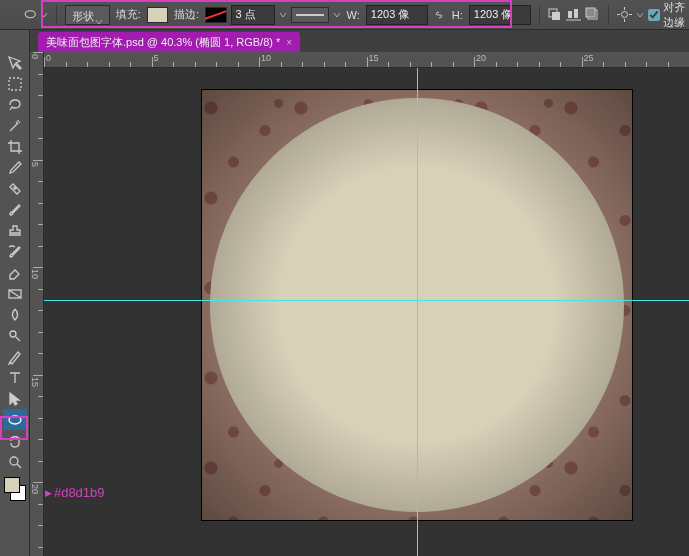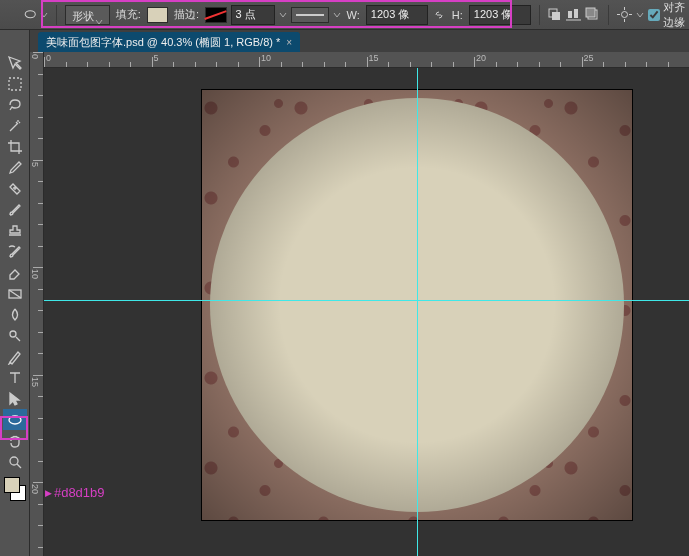--- a/index.html
+++ b/index.html
@@ -28,21 +28,21 @@
   label.txt { color:#ddd; padding:0 2px; white-space:nowrap; }
   .link-ico svg { width:14px; height:14px; }
   .chk { display:flex; align-items:center; gap:3px; }
   .chk input { width:12px; height:12px; accent-color:#6ab; }
   .annot-top { position:absolute; left:41px; top:0; width:471px; height:28px;
                border:2px solid #d63fc4; pointer-events:none; }
 
   
   .tab-strip { position:absolute; left:30px; top:30px; height:22px; right:0;
                background:#3f3f3f; display:flex; align-items:flex-end; padding-left:8px; }
-  .tab { background:#0c4a6e; height:20px; display:flex; align-items:center;
+  .tab { background:#a21caf; height:20px; display:flex; align-items:center;
          padding:0 8px; font-size:11px; color:#eee; border-top-left-radius:3px;
          border-top-right-radius:3px; gap:6px; }
   .tab .x { font-size:10px; cursor:pointer; color:#bbb; }
 
   
   .toolbox { position:absolute; left:0; top:30px; width:30px; bottom:0;
              background:#535353; border-right:1px solid #2b2b2b;
              display:flex; flex-direction:column; align-items:center; padding-top:22px; }
   .tool { width:24px; height:21px; display:flex; align-items:center; justify-content:center;
           color:#ccc; cursor:pointer; }

